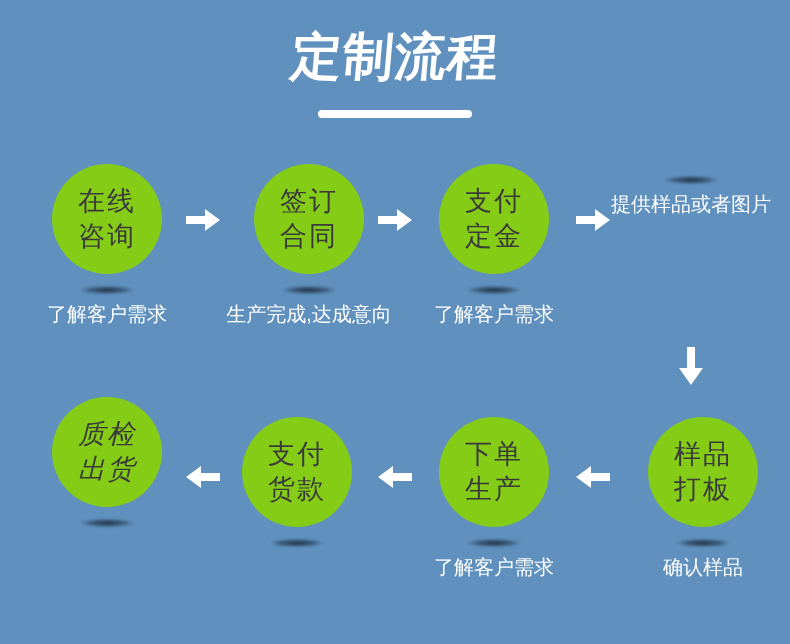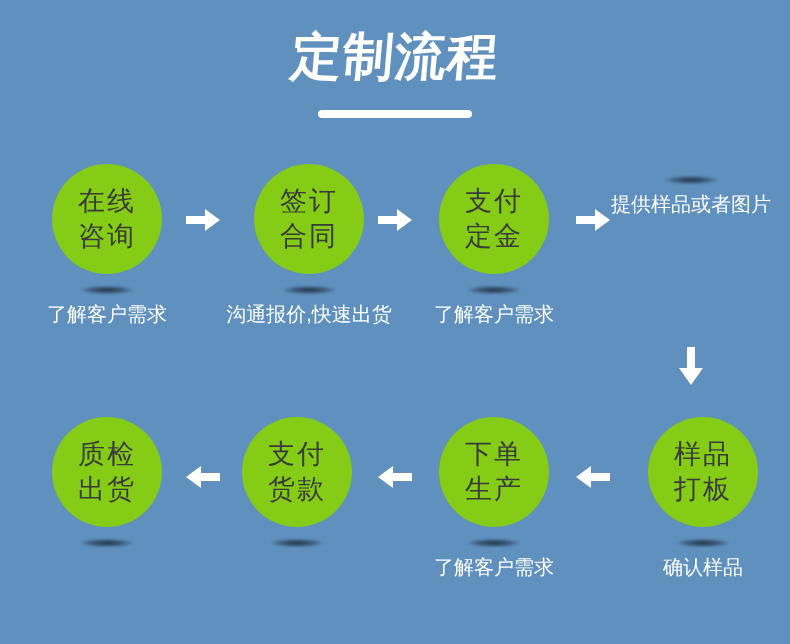--- a/index.html
+++ b/index.html
@@ -108,38 +108,38 @@
     <div class="shadow"></div>
     <div class="caption">了解客户需求</div>
   </div>
 
   <div class="step" style="left:214px; top:164px;">
     <div class="circle">
       <span>签订</span>
       <span>合同</span>
     </div>
     <div class="shadow"></div>
-    <div class="caption">沟通报价,快速出货</div>
+    <div class="caption">生产完成,达成意向</div>
   </div>
 
   <div class="step" style="left:399px; top:164px;">
     <div class="circle">
       <span>支付</span>
       <span>定金</span>
     </div>
     <div class="shadow"></div>
     <div class="caption">了解客户需求</div>
   </div>
 
   <div class="step" style="left:596px; top:164px;">
     <div class="shadow"></div>
     <div class="caption">提供样品或者图片</div>
   </div>
 
-  <div class="step" style="left:12px; top:417px;">
+  <div class="step" style="left:12px; top:397px;font-style:italic;">
     <div class="circle">
       <span>质检</span>
       <span>出货</span>
     </div>
     <div class="shadow"></div>
   </div>
 
   <div class="step" style="left:202px; top:417px;">
     <div class="circle">
       <span>支付</span>

